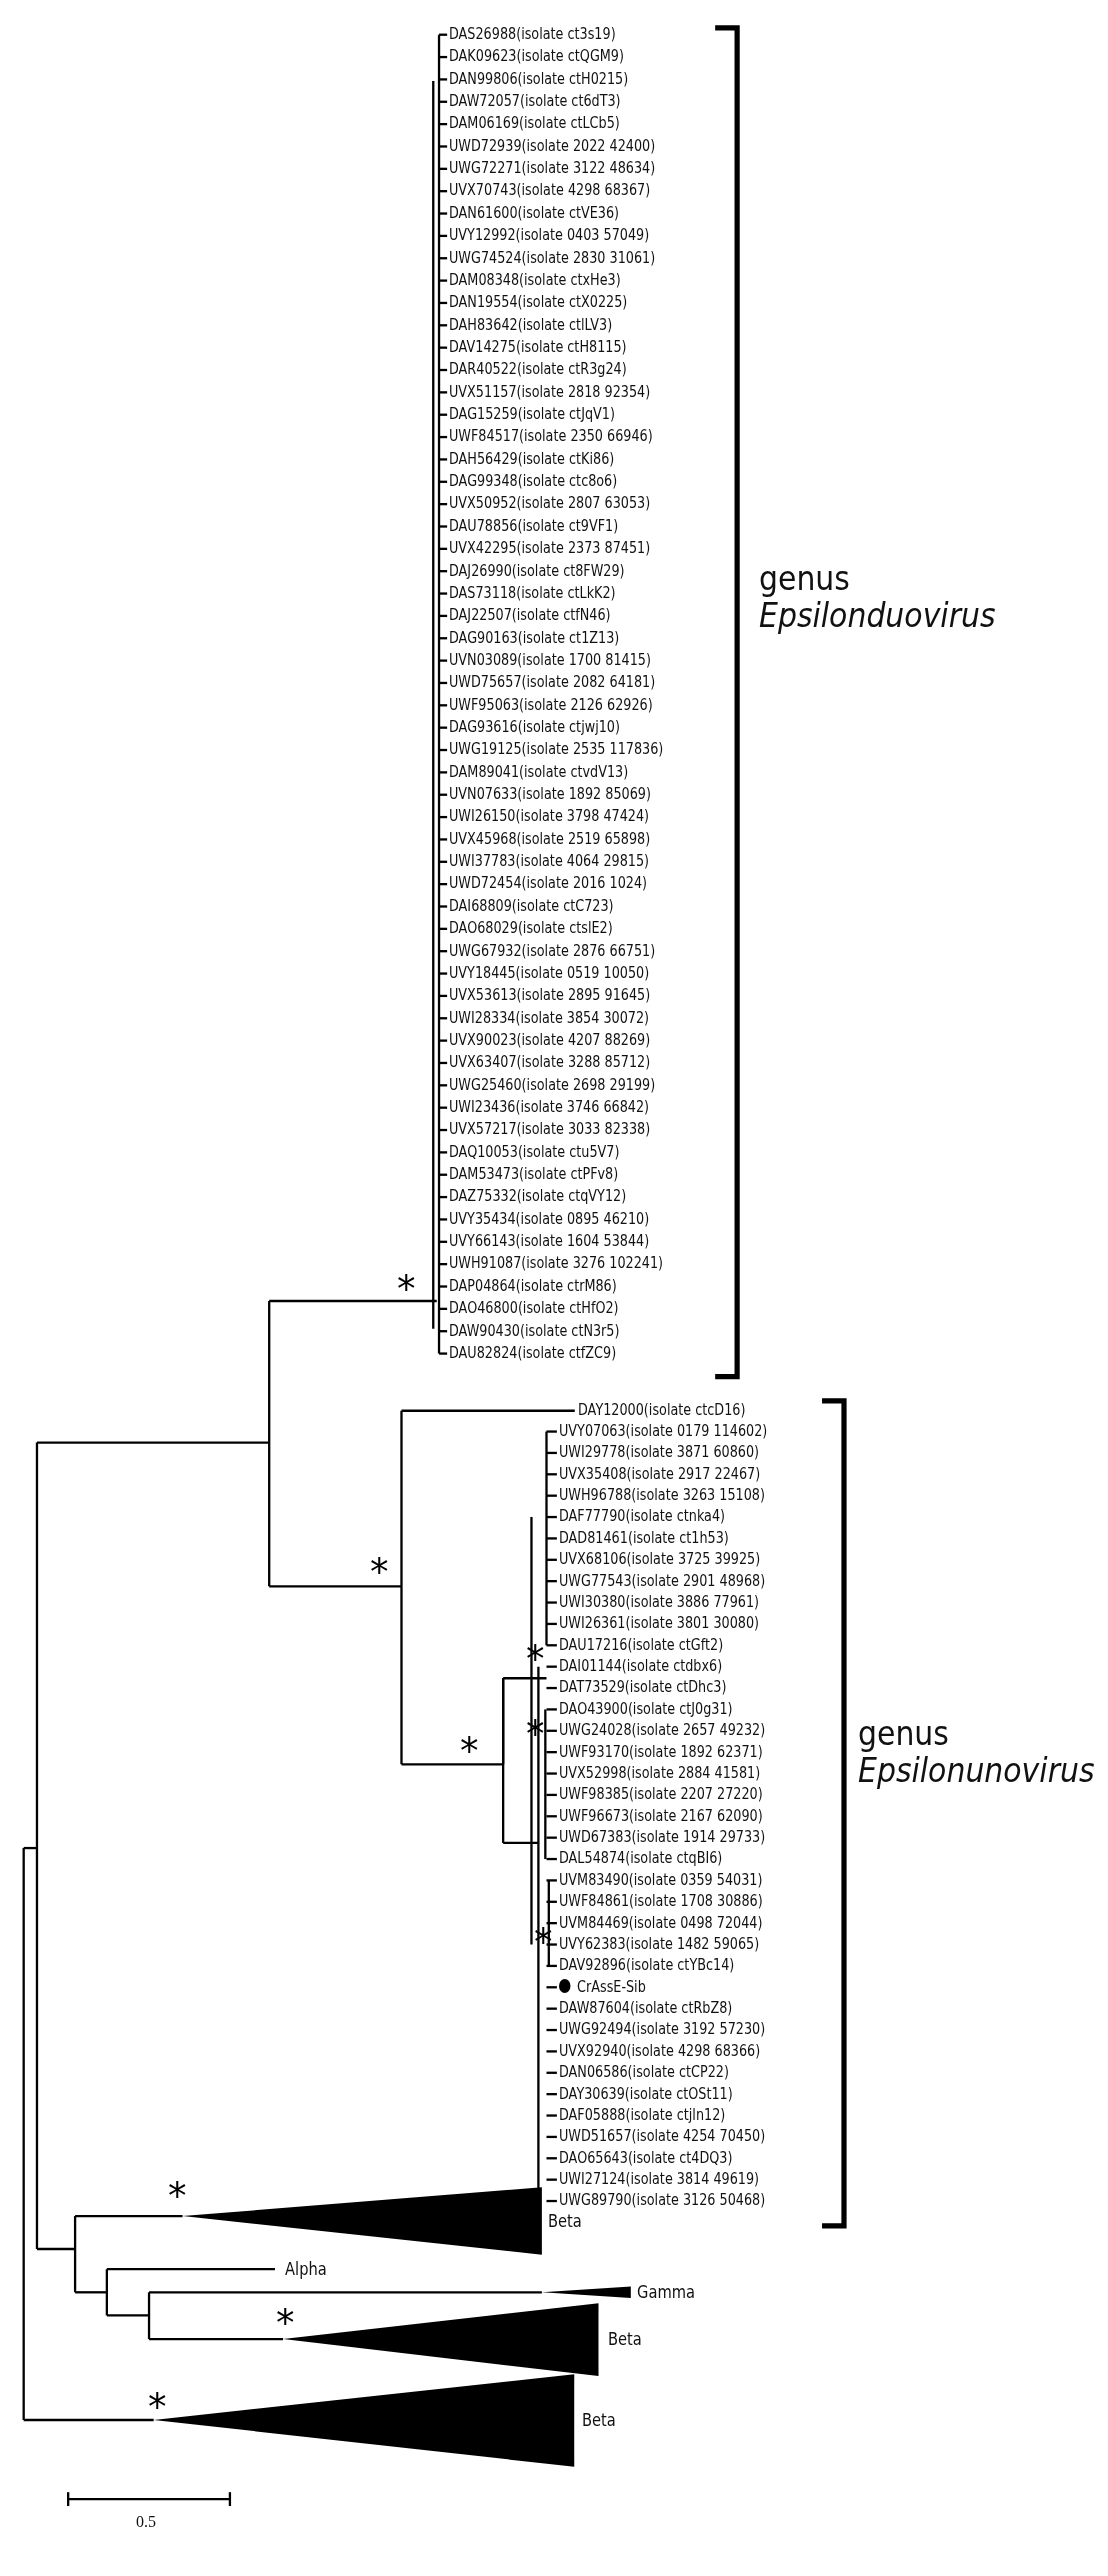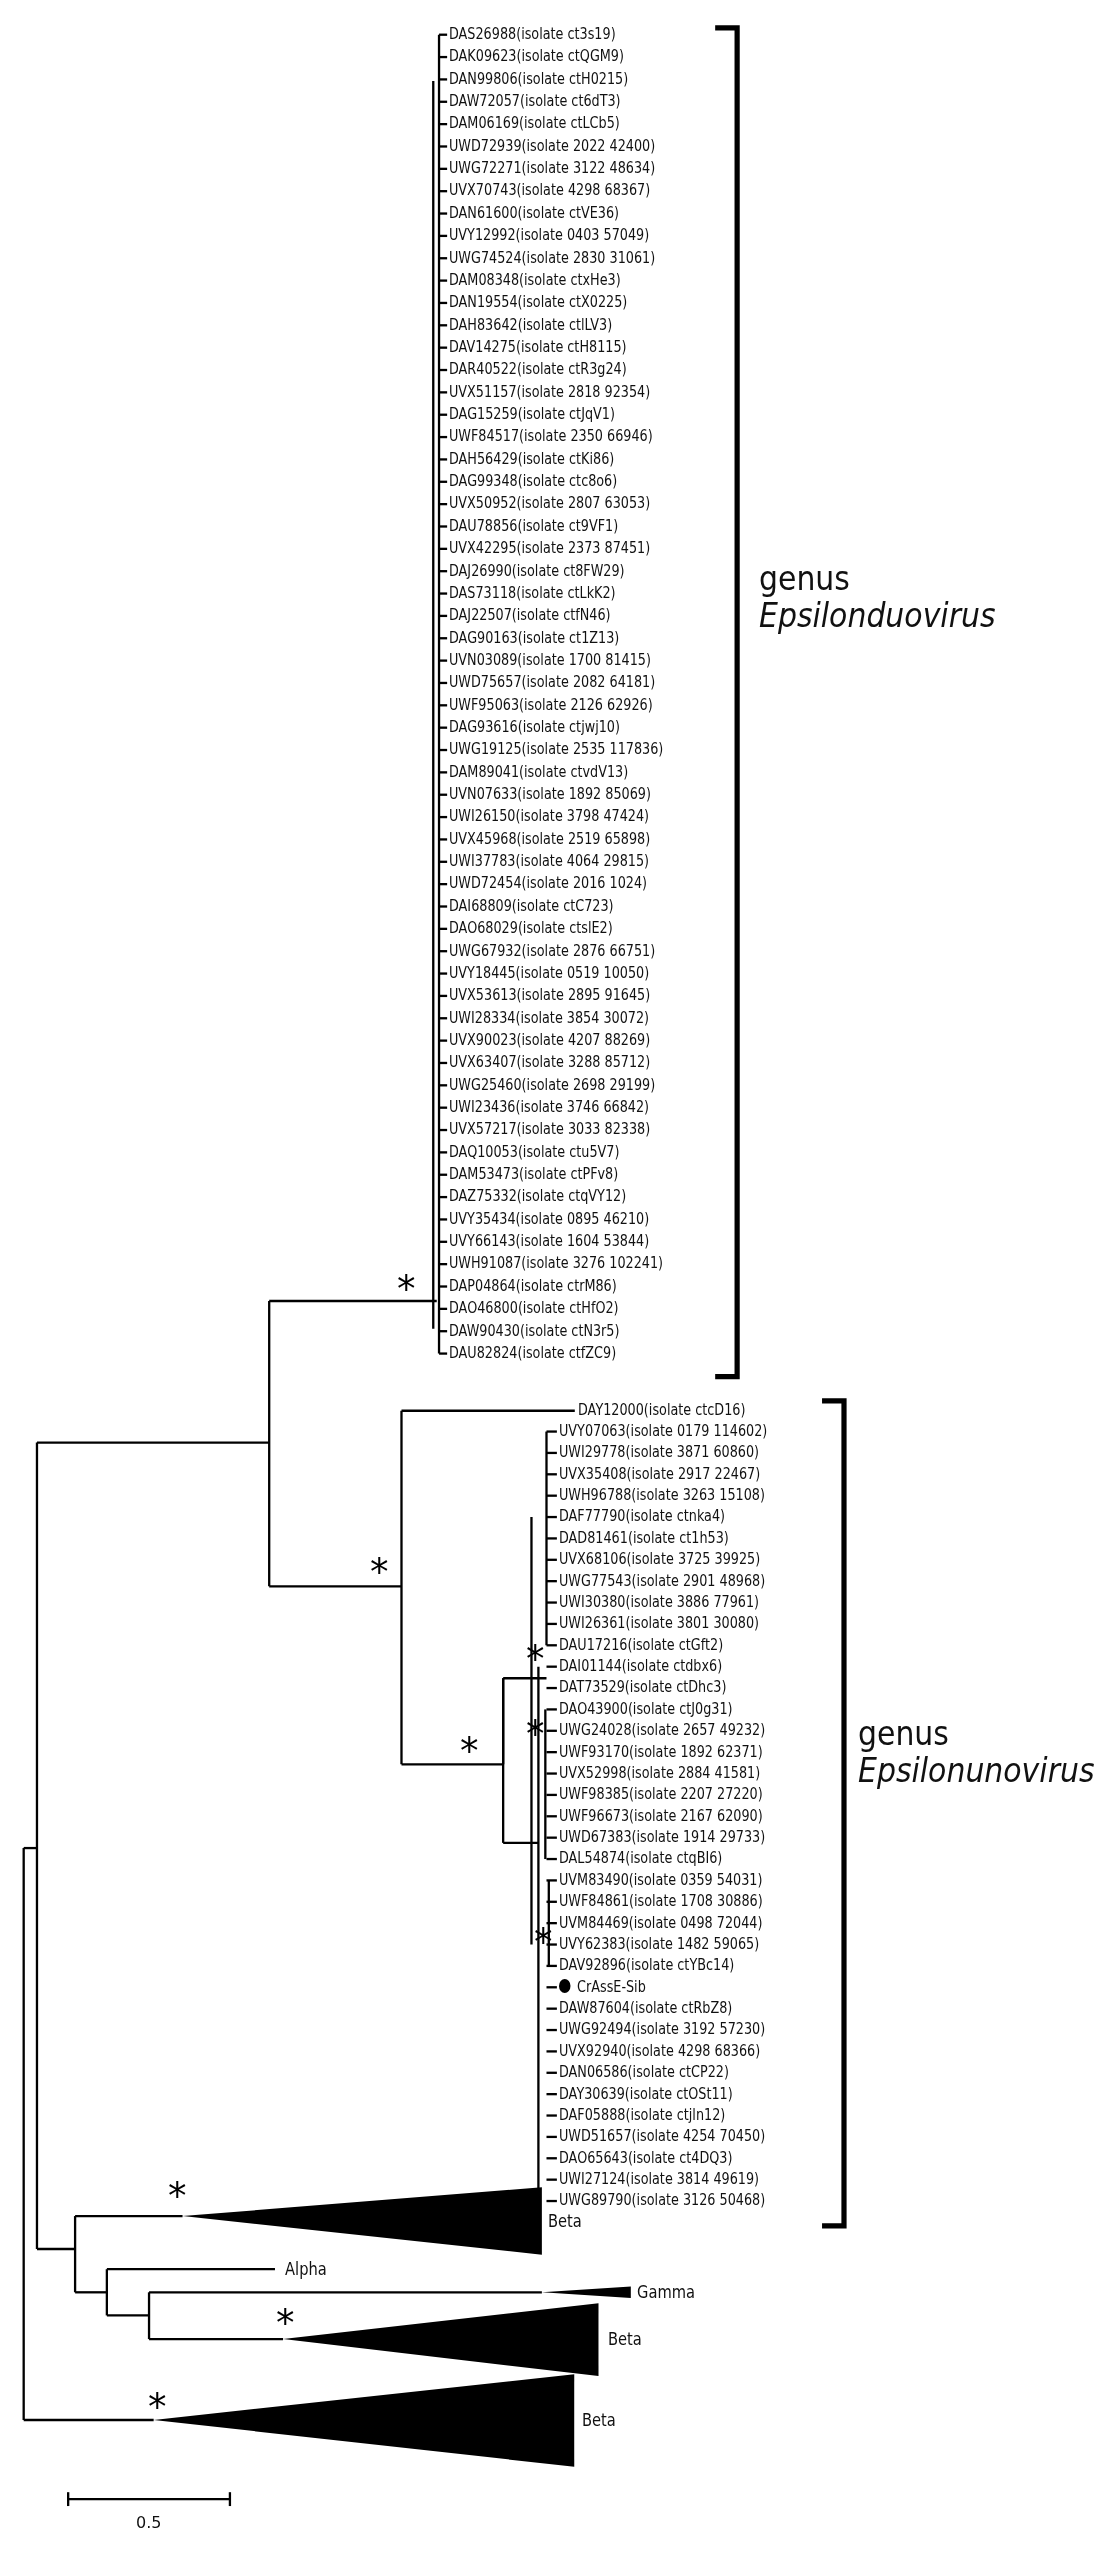--- a/index.html
+++ b/index.html
@@ -285,14 +285,14 @@
 <div class="star" style="left:397px; top:1271px;">*</div>
 <div class="star" style="left:370px; top:1554px;">*</div>
 <div class="star" style="left:460px; top:1733px;">*</div>
 <div class="star" style="left:526px; top:1641px;">*</div>
 <div class="star" style="left:526px; top:1716px;">*</div>
 <div class="star" style="left:534px; top:1924px;">*</div>
 <div class="star" style="left:168px; top:2178px;">*</div>
 <div class="star" style="left:276px; top:2305px;">*</div>
 <div class="star" style="left:148px; top:2389px;">*</div>
 
-<div class="scale-label" style="left:136px; top:2513px;">0.5</div>
+<div class="scale-label" style="left:136px; top:2513px;font-family:Liberation Serif, serif;">0.5</div>
 
 
 </body></html>

